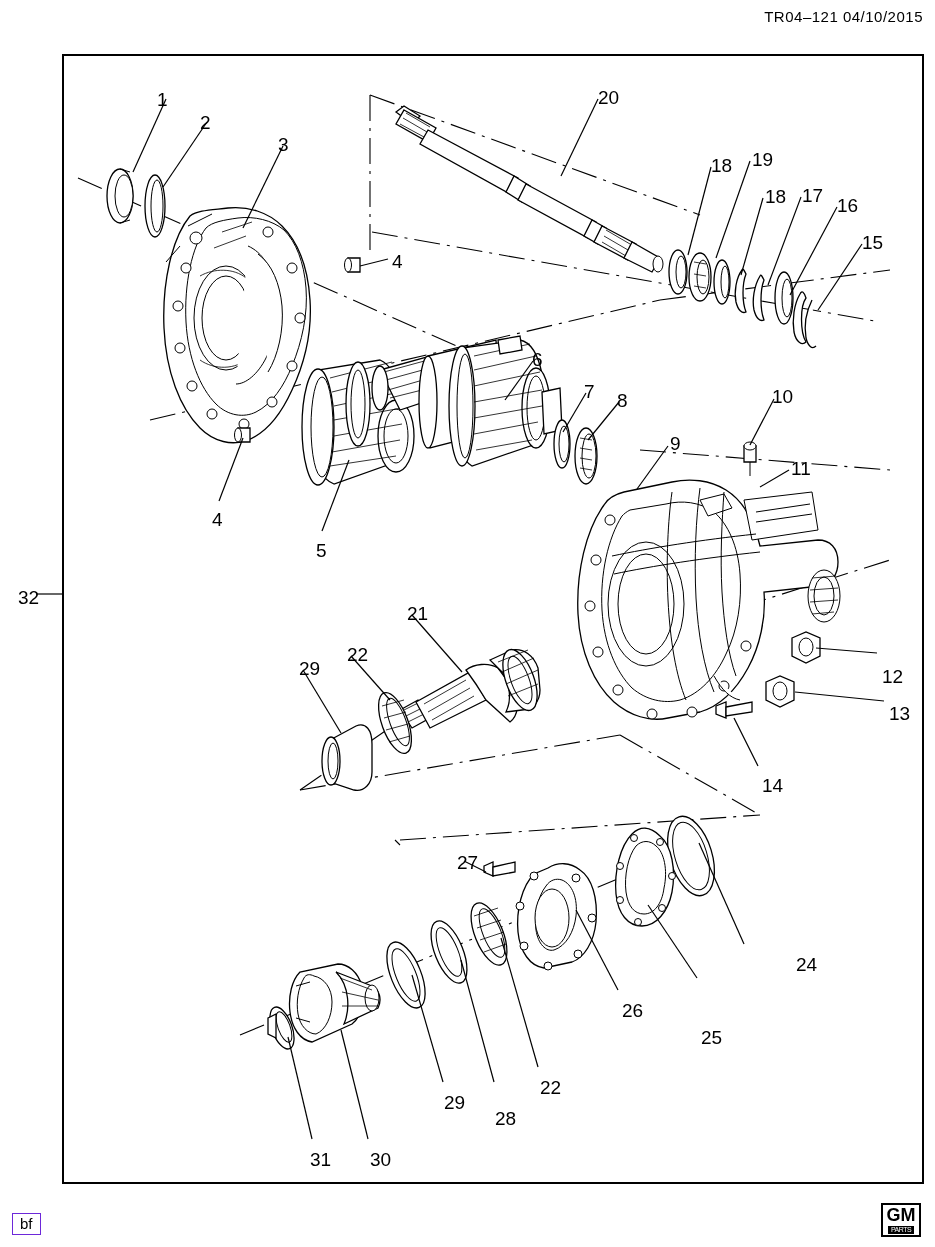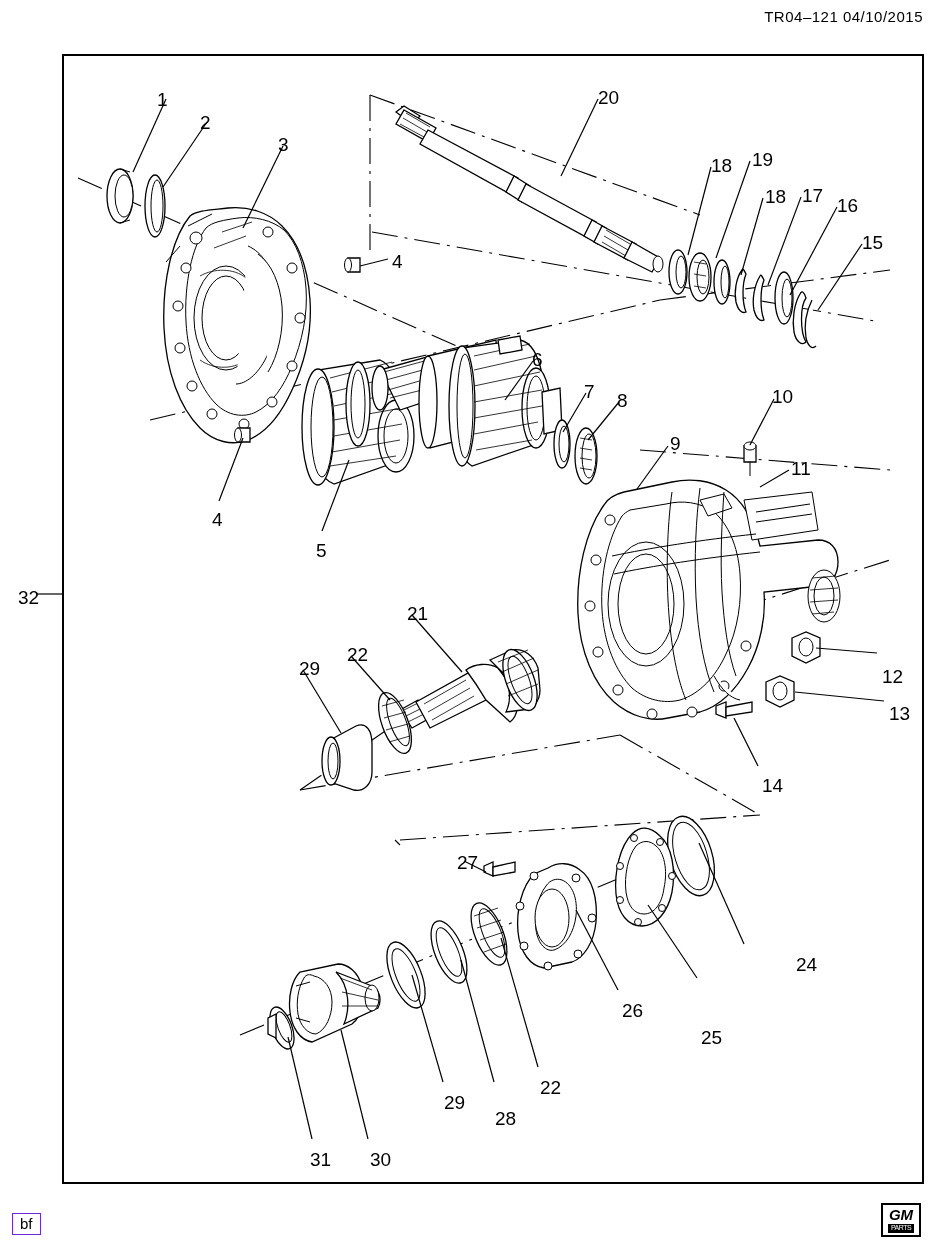--- a/index.html
+++ b/index.html
@@ -61,24 +61,23 @@
     height: 34px;
     border: 2px solid #000;
     box-sizing: border-box;
     background: #ffffff;
     display: flex;
     flex-direction: column;
     align-items: center;
     justify-content: center;
   }
   .gm-logo .gm-top {
-    font-size: 15px;
+    font-size: 18px;
     font-weight: bold;
     line-height: 1;
-    font-style: italic;
   }
   .gm-logo .gm-bar {
     margin-top: 2px;
     font-size: 7px;
     letter-spacing: -0.5px;
     background: #000;
     color: #fff;
     padding: 0 3px;
     line-height: 1.2;
   }

